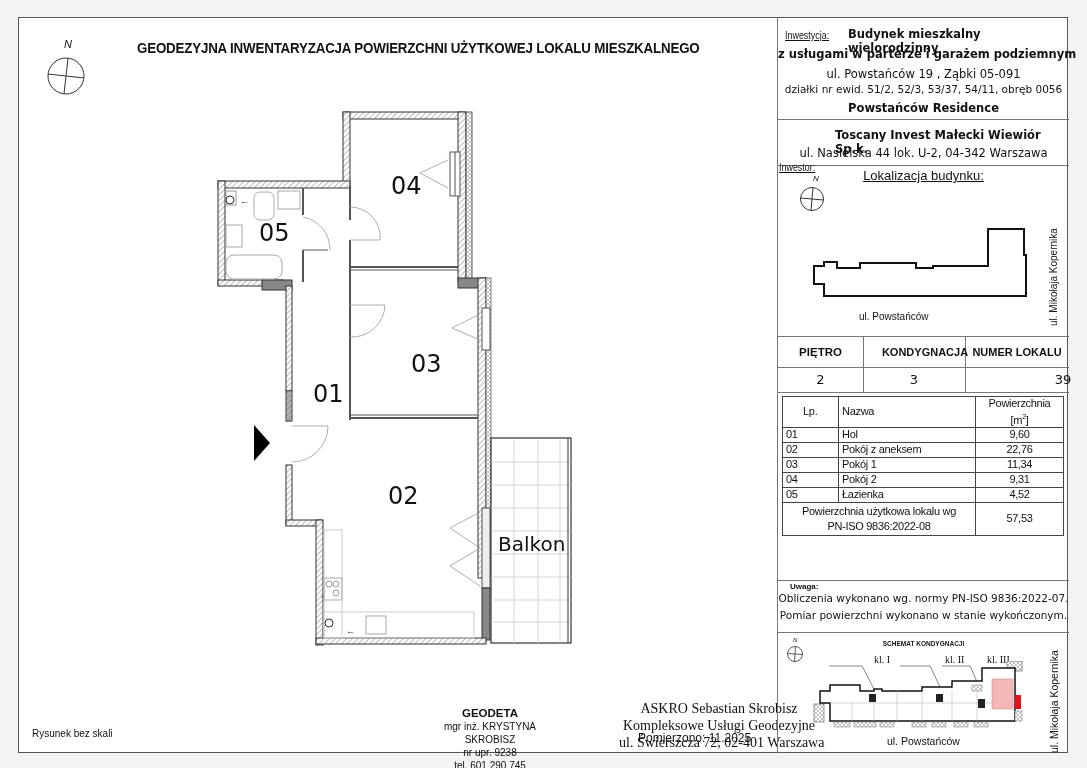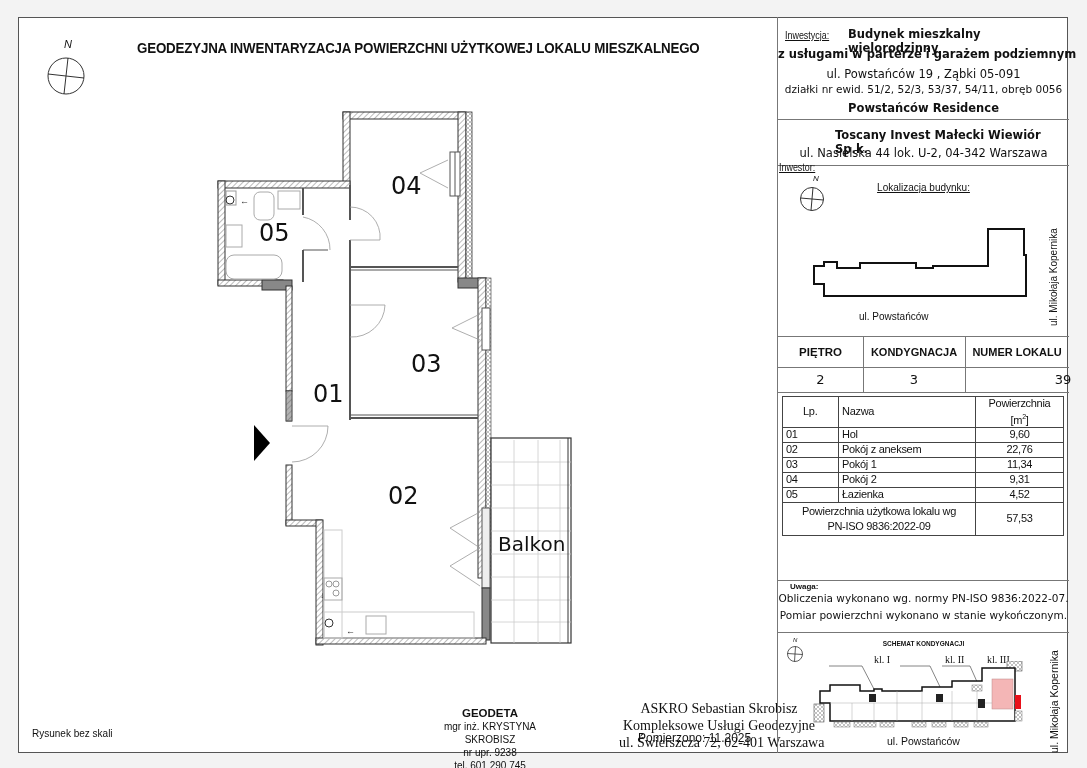--- a/index.html
+++ b/index.html
@@ -173,40 +173,40 @@
     <div class="abs cal ctr" style="left:0;width:291px;top:84px;font-size:11.5px;font-weight:bold;">Powstańców Residence</div>
   </div>
 
   <div class="sec" style="top:103px;height:46px;">
     <div class="abs" style="left:1px;top:5px;margin-top:32px;"><span class="lbl-small">Inwestor:</span></div>
     <div class="abs cal" style="left:57px;top:8px;font-size:11.5px;font-weight:bold;">Toscany Invest Małecki Wiewiór Sp.k.</div>
     <div class="abs cal ctr" style="left:0;width:291px;top:26px;font-size:11.5px;">ul. Nasielska 44 lok. U-2, 04-342 Warszawa</div>
   </div>
 
   <div class="sec" style="top:149px;height:171px;">
-    <div class="abs ctr" style="left:0;width:291px;top:16px;font-size:10px;text-decoration:underline;">Lokalizacja budynku:</div>
+    <div class="abs ctr" style="left:0;width:291px;top:2px;font-size:13px;text-decoration:underline;">Lokalizacja budynku:</div>
     <div class="abs north-label" style="left:35px;top:8px;font-size:8px;">N</div>
     <svg class="abs" style="left:21px;top:20px;" width="26" height="26">
       <circle cx="13" cy="13" r="11.5" fill="none" stroke="#333"></circle>
       <line x1="14" y1="1.5" x2="12" y2="24.5" stroke="#333"></line>
       <line x1="1.5" y1="12" x2="24.5" y2="14" stroke="#333"></line>
     </svg>
     <svg class="abs" style="left:33px;top:60px;" width="220" height="85">
       <path d="M3,40 L3,58 L13,58 L13,70 L215,70 L215,29 L213,29 L213,3 L177,3 L177,40 L122,40 L122,42 L105,42 L105,37 L49,37 L49,42 L26,42 L26,36 L13,36 L13,40 Z" fill="none" stroke="#111" stroke-width="2"></path>
     </svg>
     <div class="abs" style="left:81px;top:157px;font-size:10px;transform:translateY(-12px);">ul. Powstańców</div>
     <div class="abs" style="left:270px;top:160px;font-size:10px;transform:rotate(-90deg);transform-origin:left top;white-space:nowrap;">ul. Mikołaja  Kopernika</div>
   </div>
 
   <div class="sec" style="top:320px;height:56px;">
     <div class="abs" style="left:85px;top:0;width:1px;height:56px;background:#777;"></div>
     <div class="abs" style="left:187px;top:0;width:1px;height:56px;background:#777;"></div>
     <div class="abs" style="left:0;top:30px;width:291px;height:1px;background:#777;"></div>
     <div class="abs ctr" style="left:0;width:85px;top:9px;font-weight:bold;font-size:11.5px;">PIĘTRO</div>
-    <div class="abs ctr" style="left:85px;width:102px;top:9px;font-weight:bold;font-size:11px;">KONDYGNACJA</div>
+    <div class="abs ctr" style="left:85px;width:102px;top:9px;font-weight:bold;font-size:11px;padding-left:11px;">KONDYGNACJA</div>
     <div class="abs ctr" style="left:187px;width:104px;top:9px;font-weight:bold;font-size:11px;">NUMER LOKALU</div>
     <div class="abs ctr cal" style="left:0;width:85px;top:35px;font-size:13px;">2</div>
     <div class="abs ctr cal" style="left:85px;width:102px;top:35px;font-size:13px;">3</div>
     <div class="abs ctr cal" style="left:187px;width:104px;top:35px;font-size:13px;margin-left:46px;">39</div>
   </div>
 
   <div class="sec" style="top:376px;height:188px;"></div>
   <table class="rooms" style="top:379px;">
     <tbody>
         <tr>
@@ -235,21 +235,21 @@
           <td class="v">9,31</td>
         </tr>
     <tr>
           <td>05</td>
           <td>Łazienka</td>
           <td class="v">4,52</td>
         </tr>
     <tr>
       <td colspan="2" style="text-align:center;height:32px;line-height:15px;">
             <div>Powierzchnia użytkowa lokalu wg</div>
-            <div>PN-ISO 9836:2022-09</div>
+            <div>PN-ISO 9836:2022-08</div>
           </td>
       <td class="v">57,53</td>
     </tr>
   </tbody>
     </table>
 
   <div class="sec" style="top:564px;height:52px;">
     <div class="abs" style="left:12px;top:1px;font-size:8px;font-weight:bold;">Uwaga:</div>
     <div class="abs ctr cal" style="left:0;width:291px;top:11px;font-size:10.5px;">Obliczenia wykonano wg. normy PN-ISO 9836:2022-07.</div>
     <div class="abs ctr cal" style="left:0;width:291px;top:28px;font-size:10.5px;">Pomiar powierzchni wykonano w stanie wykończonym.</div>

